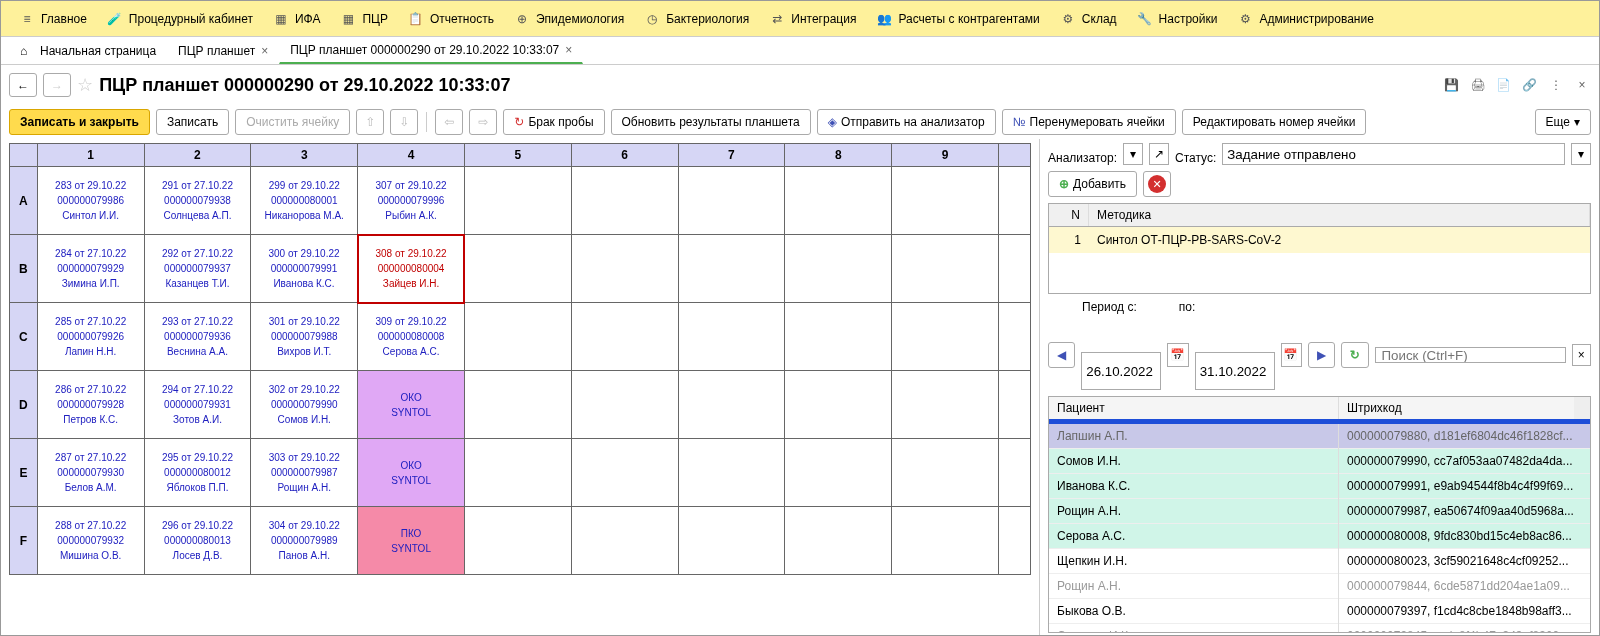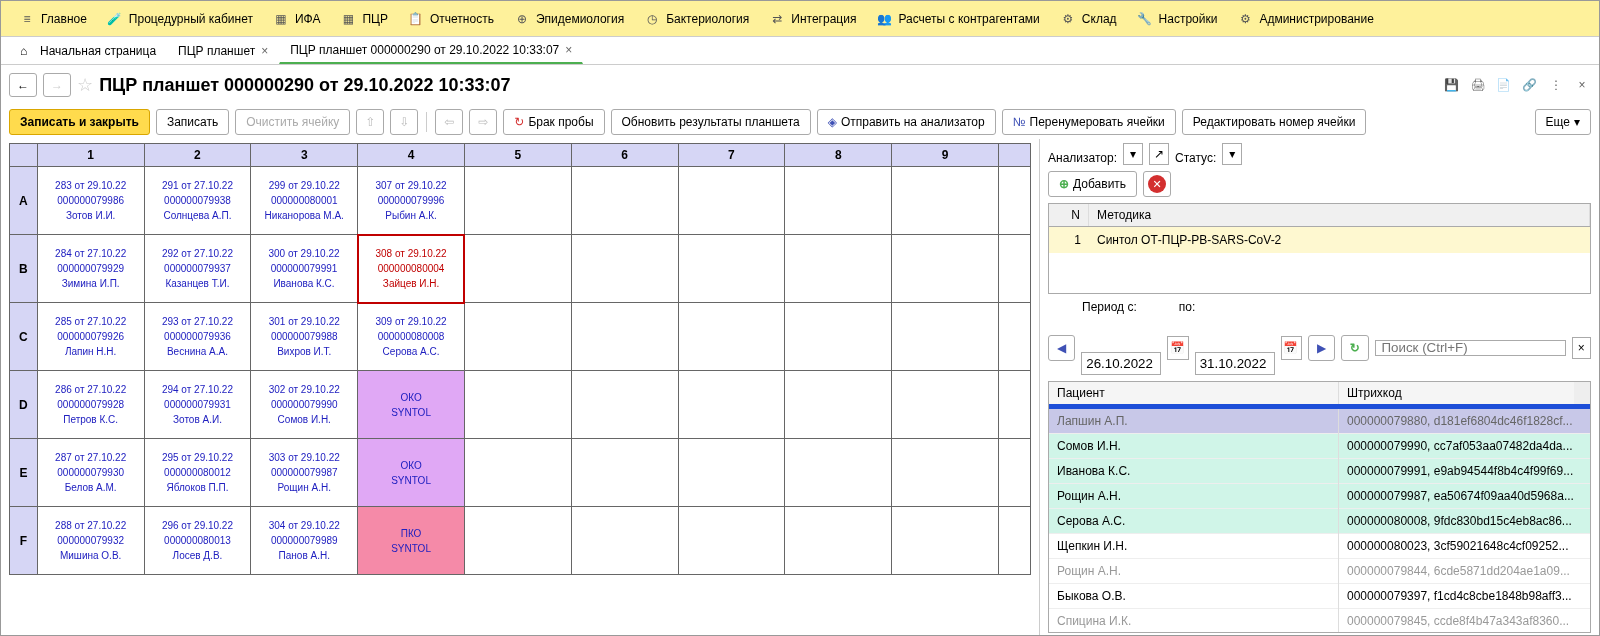--- a/index.html
+++ b/index.html
@@ -59,21 +59,21 @@
 
 .methods-table { border: 1px solid #aaa; }
 .methods-header { display: flex; background: #f0f0f0; border-bottom: 1px solid #aaa; }
 .methods-header div { padding: 4px 8px; border-right: 1px solid #ddd; }
 .methods-row { display: flex; background: #fef8d0; }
 .methods-row div { padding: 6px 8px; }
 .col-n { width: 40px; text-align: right; }
 .col-method { flex: 1; }
 
 .period-row { display: flex; align-items: center; gap: 6px; }
-.date-input { border: 1px solid #aaa; padding: 10px 4px; width: 80px; height: 23px; margin-top: 32px; }
+.date-input { border: 1px solid #aaa; padding: 18px 4px; width: 80px; height: 23px; margin-top: 32px; }
 .cal-btn { width: 22px; height: 24px; border: 1px solid #aaa; background: #fff; display: flex; align-items: center; justify-content: center; cursor: pointer; }
 .search-input { border: 1px solid #aaa; padding: 2px 6px; flex: 1; height: 16px; color: #999; }
 
 .patients { border: 1px solid #aaa; flex: 1; overflow: hidden; display: flex; flex-direction: column; }
 .patients-header { display: flex; background: #f5f5f5; border-bottom: 5px solid #1d4ed8; justify-content: flex-end; }
 .patients-header div { padding: 4px 8px; }
 .col-pat { width: 290px; border-right: 1px solid #ddd; }
 .col-bar { flex: 1; }
 .patients-body { flex: 1; overflow-y: auto; }
 .pat-row { display: flex; border-bottom: 1px solid #eee; height: 25px; align-items: center; }
@@ -229,21 +229,21 @@
           <th>9</th>
           <th class="col-last-wide"></th>
         </tr>
       </thead>
       <tbody id="plate-body">
           <tr>
             <td class="rowhdr">A</td>
             <td class="well">
               <span class="l1">283 от 29.10.22</span>
               <span class="l2">000000079986</span>
-              <span class="l3">Зотов И.И.</span>
+              <span class="l3">Синтол И.И.</span>
             </td>
             <td class="well">
               <span class="l1">291 от 27.10.22</span>
               <span class="l2">000000079938</span>
               <span class="l3">Солнцева А.П.</span>
             </td>
             <td class="well">
               <span class="l1">299 от 29.10.22</span>
               <span class="l2">000000080001</span>
               <span class="l3">Никанорова М.А.</span>
@@ -405,20 +405,21 @@
         </tbody>
     </table>
   </div>
 
   <div class="right">
     <div class="field-row">
       <span class="field-label">Анализатор:</span>
       <div class="dropdown-btn">▾</div>
       <div class="dropdown-btn">↗</div>
       <span class="field-label">Статус:</span>
+      <input class="field-input" value="Задание отправлено" style="">
       <div class="dropdown-btn">▾</div>
     </div>
 
     <div class="field-row">
       <div class="btn">
           <span class="add-icon">⊕</span>
           <span>Добавить</span>
         </div>
       <div class="icon-btn">
           <span class="del-icon-circle">✕</span>

